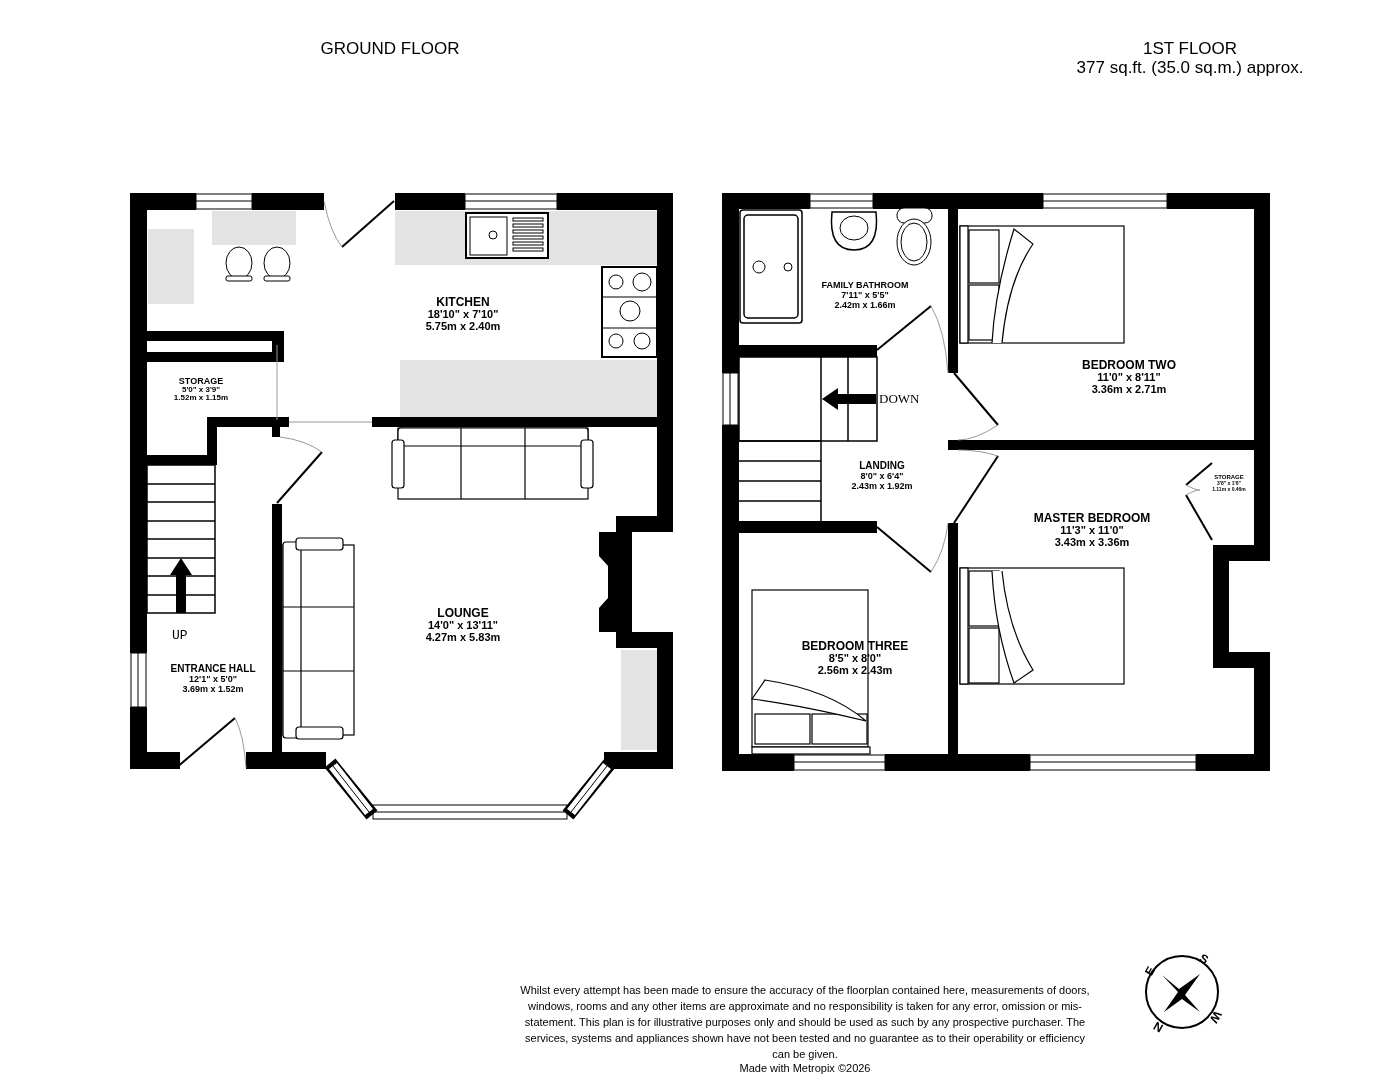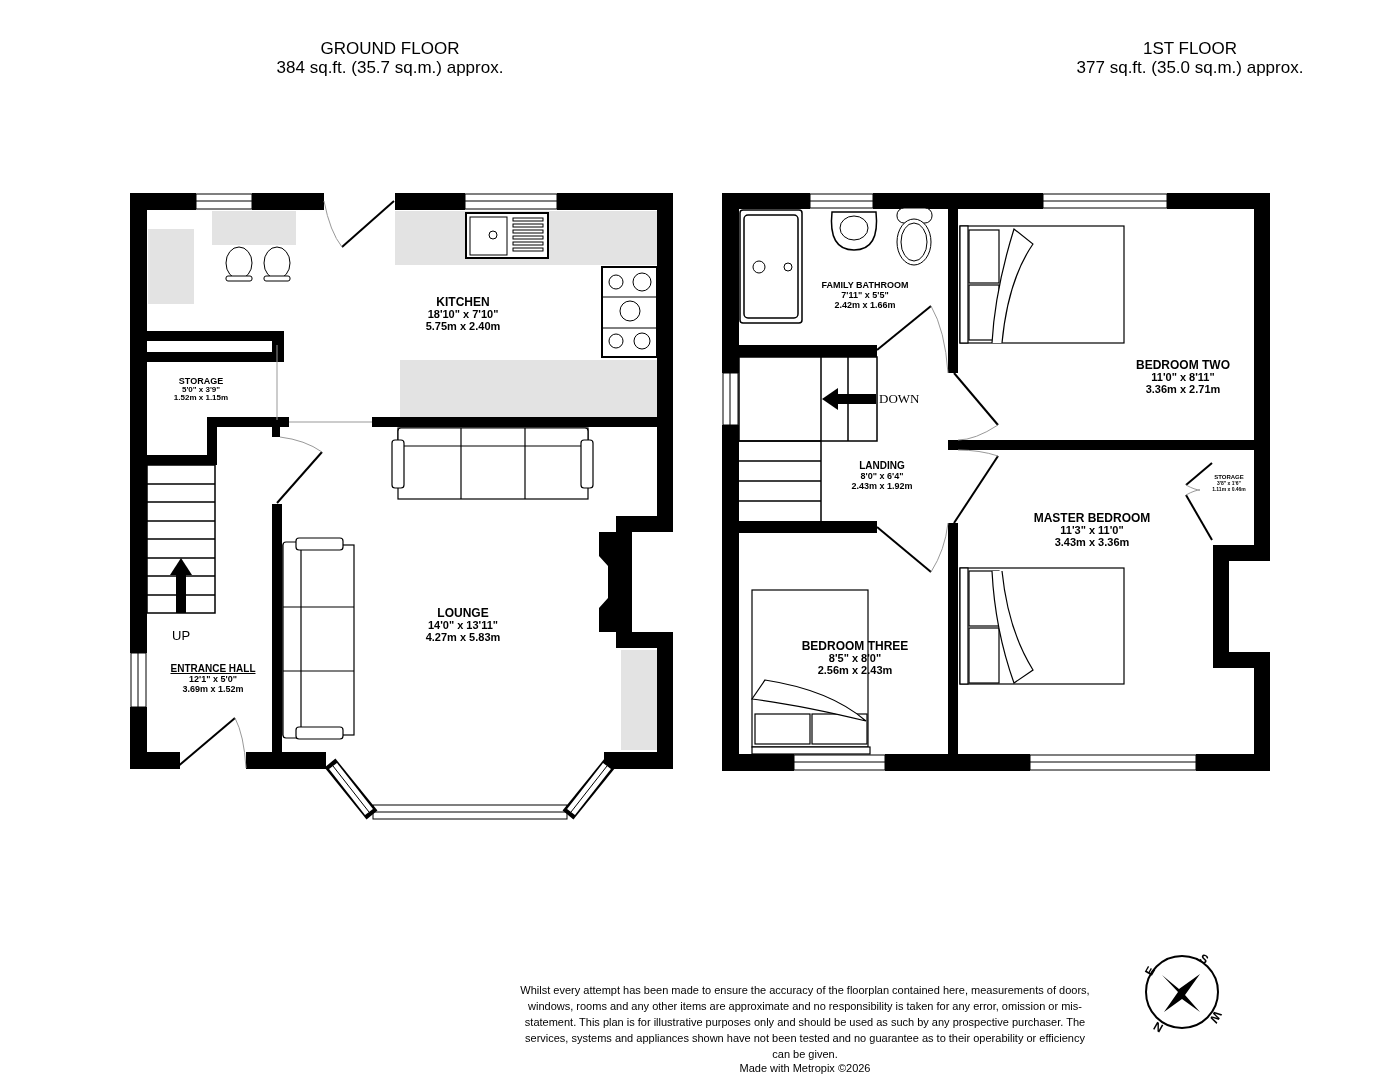--- a/index.html
+++ b/index.html
@@ -24,21 +24,20 @@
     #footer .disclaimer { font-size: 11px; line-height: 16px; display: block; }
     #footer .credit { font-size: 11px; line-height: 12px; display: block; }
     #compass { position: absolute; left: 1140px; top: 950px; width: 84px; height: 84px; }
     .compass-letter { position: absolute; font-size: 12px; font-weight: bold; }
   </style>
 </head>
 <body>
 
 <div id="gf-header" class="floor-header">
   <span class="name">GROUND FLOOR</span>
-  <span class="area">384 sq.ft. (35.7 sq.m.) approx.</span>
 </div>
 <div id="ff-header" class="floor-header">
   <span class="name">1ST FLOOR</span>
   <span class="area">377 sq.ft. (35.0 sq.m.) approx.</span>
 </div>
 
 <svg id="plan" width="1399" height="1080" viewBox="0 0 1399 1080">
 
   <g>
 
@@ -311,32 +310,32 @@
   <span class="rname" style="font-size:9px; line-height:10px;">STORAGE</span>
   <span style="display:block">5'0"  x 3'9"</span>
   <span style="display:block">1.52m  x 1.15m</span>
 </div>
 <div class="room-label big" style="left:463px; top:607px;">
   <span class="rname">LOUNGE</span>
   <span style="display:block">14'0"  x 13'11"</span>
   <span style="display:block">4.27m  x 5.83m</span>
 </div>
 <div class="room-label" style="left:213px; top:664px; font-size:9px; line-height:10px;">
-  <span class="rname" style="font-size:10px;text-decoration:underline;">ENTRANCE HALL</span>
+  <span class="rname" style="font-size:10px;">ENTRANCE HALL</span>
   <span style="display:block">12'1"  x 5'0"</span>
   <span style="display:block">3.69m  x 1.52m</span>
 </div>
-<div class="stair-text" style="left:172px; top:628px;">UP</div>
+<div class="stair-text" style="left:172px; top:628px;font-family:Liberation Mono, monospace;">UP</div>
 
 <div class="room-label" style="left:865px; top:280px; font-size:9px; line-height:10px;">
   <span class="rname" style="font-size:9px;">FAMILY BATHROOM</span>
   <span style="display:block">7'11"  x 5'5"</span>
   <span style="display:block">2.42m  x 1.66m</span>
 </div>
-<div class="room-label big" style="left:1183px; top:359px;">
+<div class="room-label big" style="left:1129px; top:359px;">
   <span class="rname">BEDROOM TWO</span>
   <span style="display:block">11'0"  x 8'11"</span>
   <span style="display:block">3.36m  x 2.71m</span>
 </div>
 <div class="room-label" style="left:882px; top:461px; font-size:9px; line-height:10px;">
   <span class="rname" style="font-size:10px;">LANDING</span>
   <span style="display:block">8'0"  x 6'4"</span>
   <span style="display:block">2.43m  x 1.92m</span>
 </div>
 <div class="room-label tiny" style="left:1229px; top:474px;">

